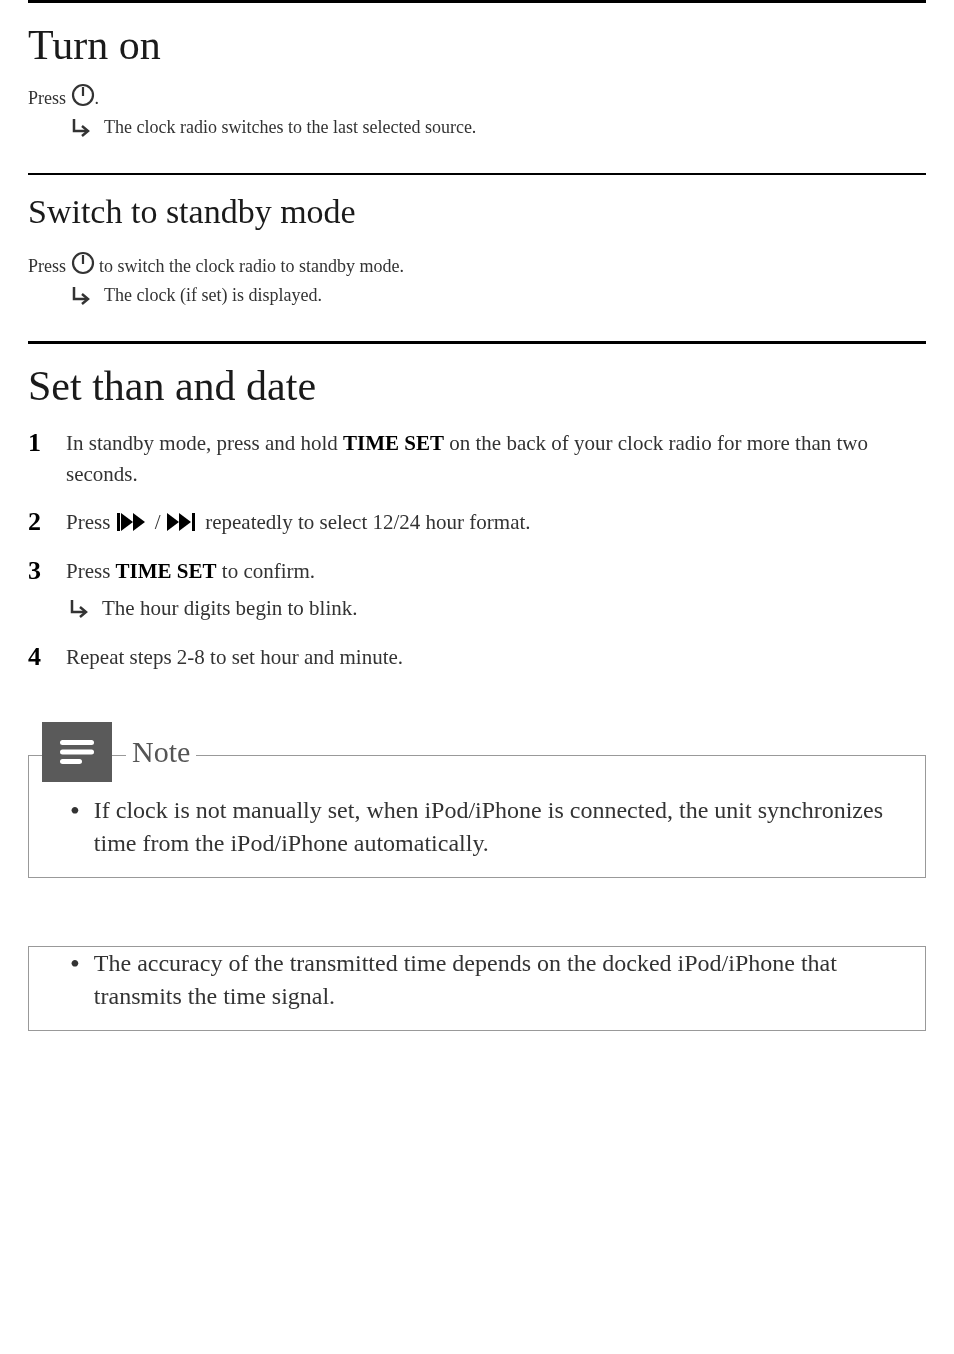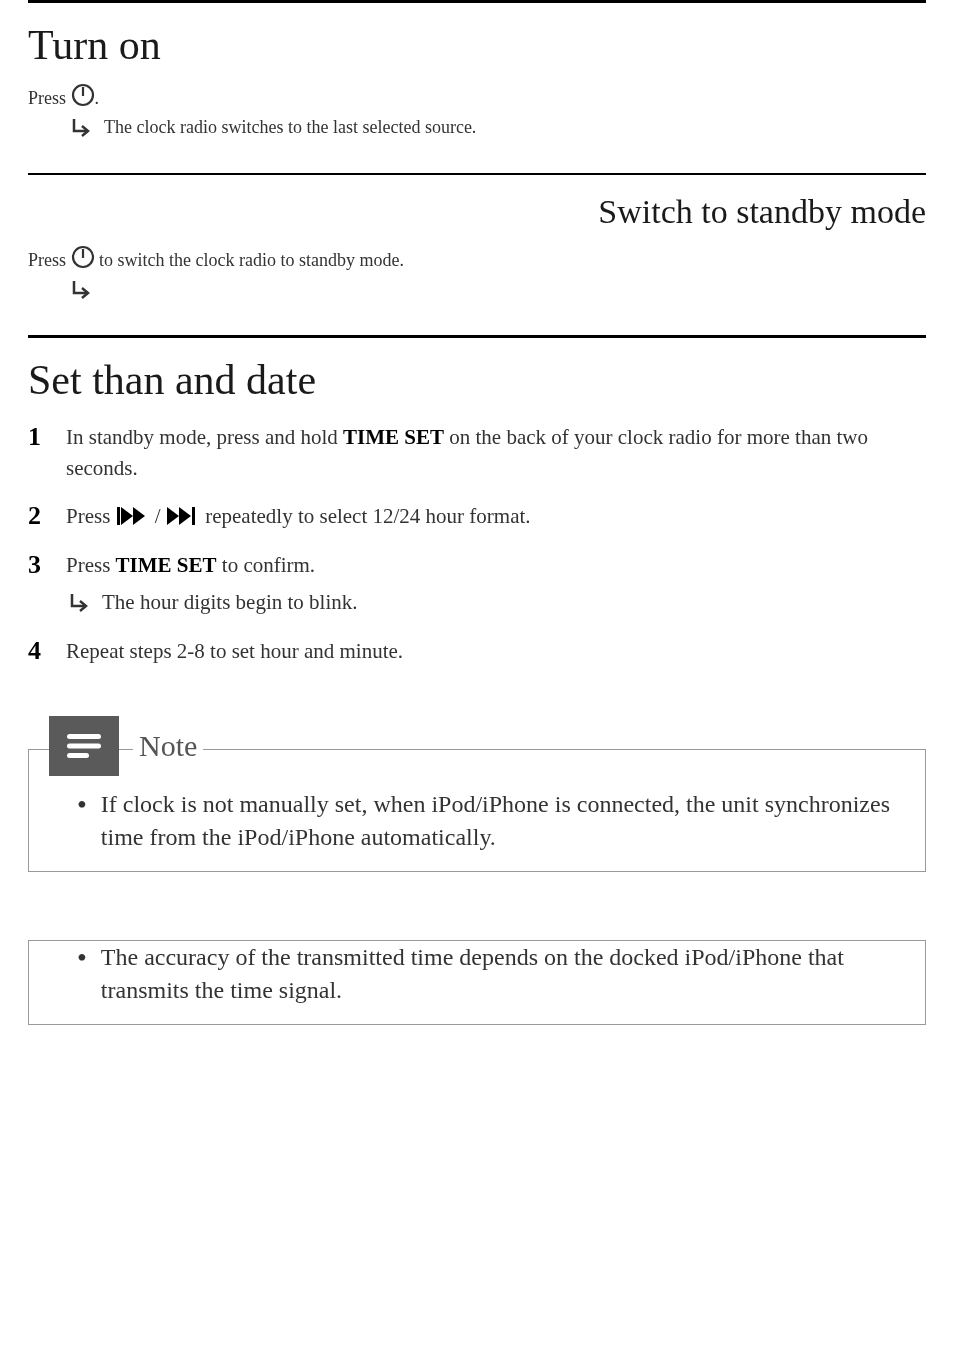--- a/index.html
+++ b/index.html
@@ -27,22 +27,21 @@
     h1 {
       font-size: 42px;
       font-weight: normal;
       color: #1a1a1a;
       margin: 18px 0 14px 0;
     }
     h2 {
       font-size: 34px;
       font-weight: normal;
       color: #1a1a1a;
-      margin: 18px 0 14px 0;
-      text-align: right;
+      margin: 18px 0 20px 0;
     }
     .body-text {
       font-size: 18px;
       color: #333;
       line-height: 1.4;
     }
     .indent-arrow {
       display: flex;
       align-items: center;
       margin-left: 40px;
@@ -91,21 +90,21 @@
     }
     .skip-icon {
       display: inline-block;
       vertical-align: -5px;
       width: 34px;
       height: 24px;
     }
     .callout {
       border: 1.5px solid #999;
       margin-top: 28px;
-      padding: 0 16px 16px 20px;
+      padding: 0 16px 16px 13px;
       position: relative;
     }
     .callout-header {
       display: flex;
       align-items: center;
       gap: 14px;
       margin-top: -34px;
       margin-bottom: 12px;
     }
     .callout-icon-tab {
@@ -172,20 +171,21 @@
     <span>Press </span><span class="power-icon"><svg viewBox="0 0 24 24">
           <circle cx="12" cy="12" r="10" fill="none" stroke="#333" stroke-width="2.2"></circle>
           <line x1="12" y1="4" x2="12" y2="13" stroke="#333" stroke-width="2.2"></line>
         </svg></span><span> to switch the clock radio to standby mode.</span>
   </p>
   <div class="indent-arrow body-text">
     <span class="arrow-icon"><svg viewBox="0 0 28 28">
           <path d="M6 4 L6 16 L18 16" fill="none" stroke="#333" stroke-width="2.5"></path>
           <path d="M14 11 L20 16 L14 21" fill="none" stroke="#333" stroke-width="2.5"></path>
         </svg></span>
+    <span>The clock (if set) is displayed.</span>
   </div>
 </div>
 
 <hr class="hr-thick">
 <div class="section">
   <h1>Set than and date</h1>
 
   <ol class="steps">
 
     <li>

